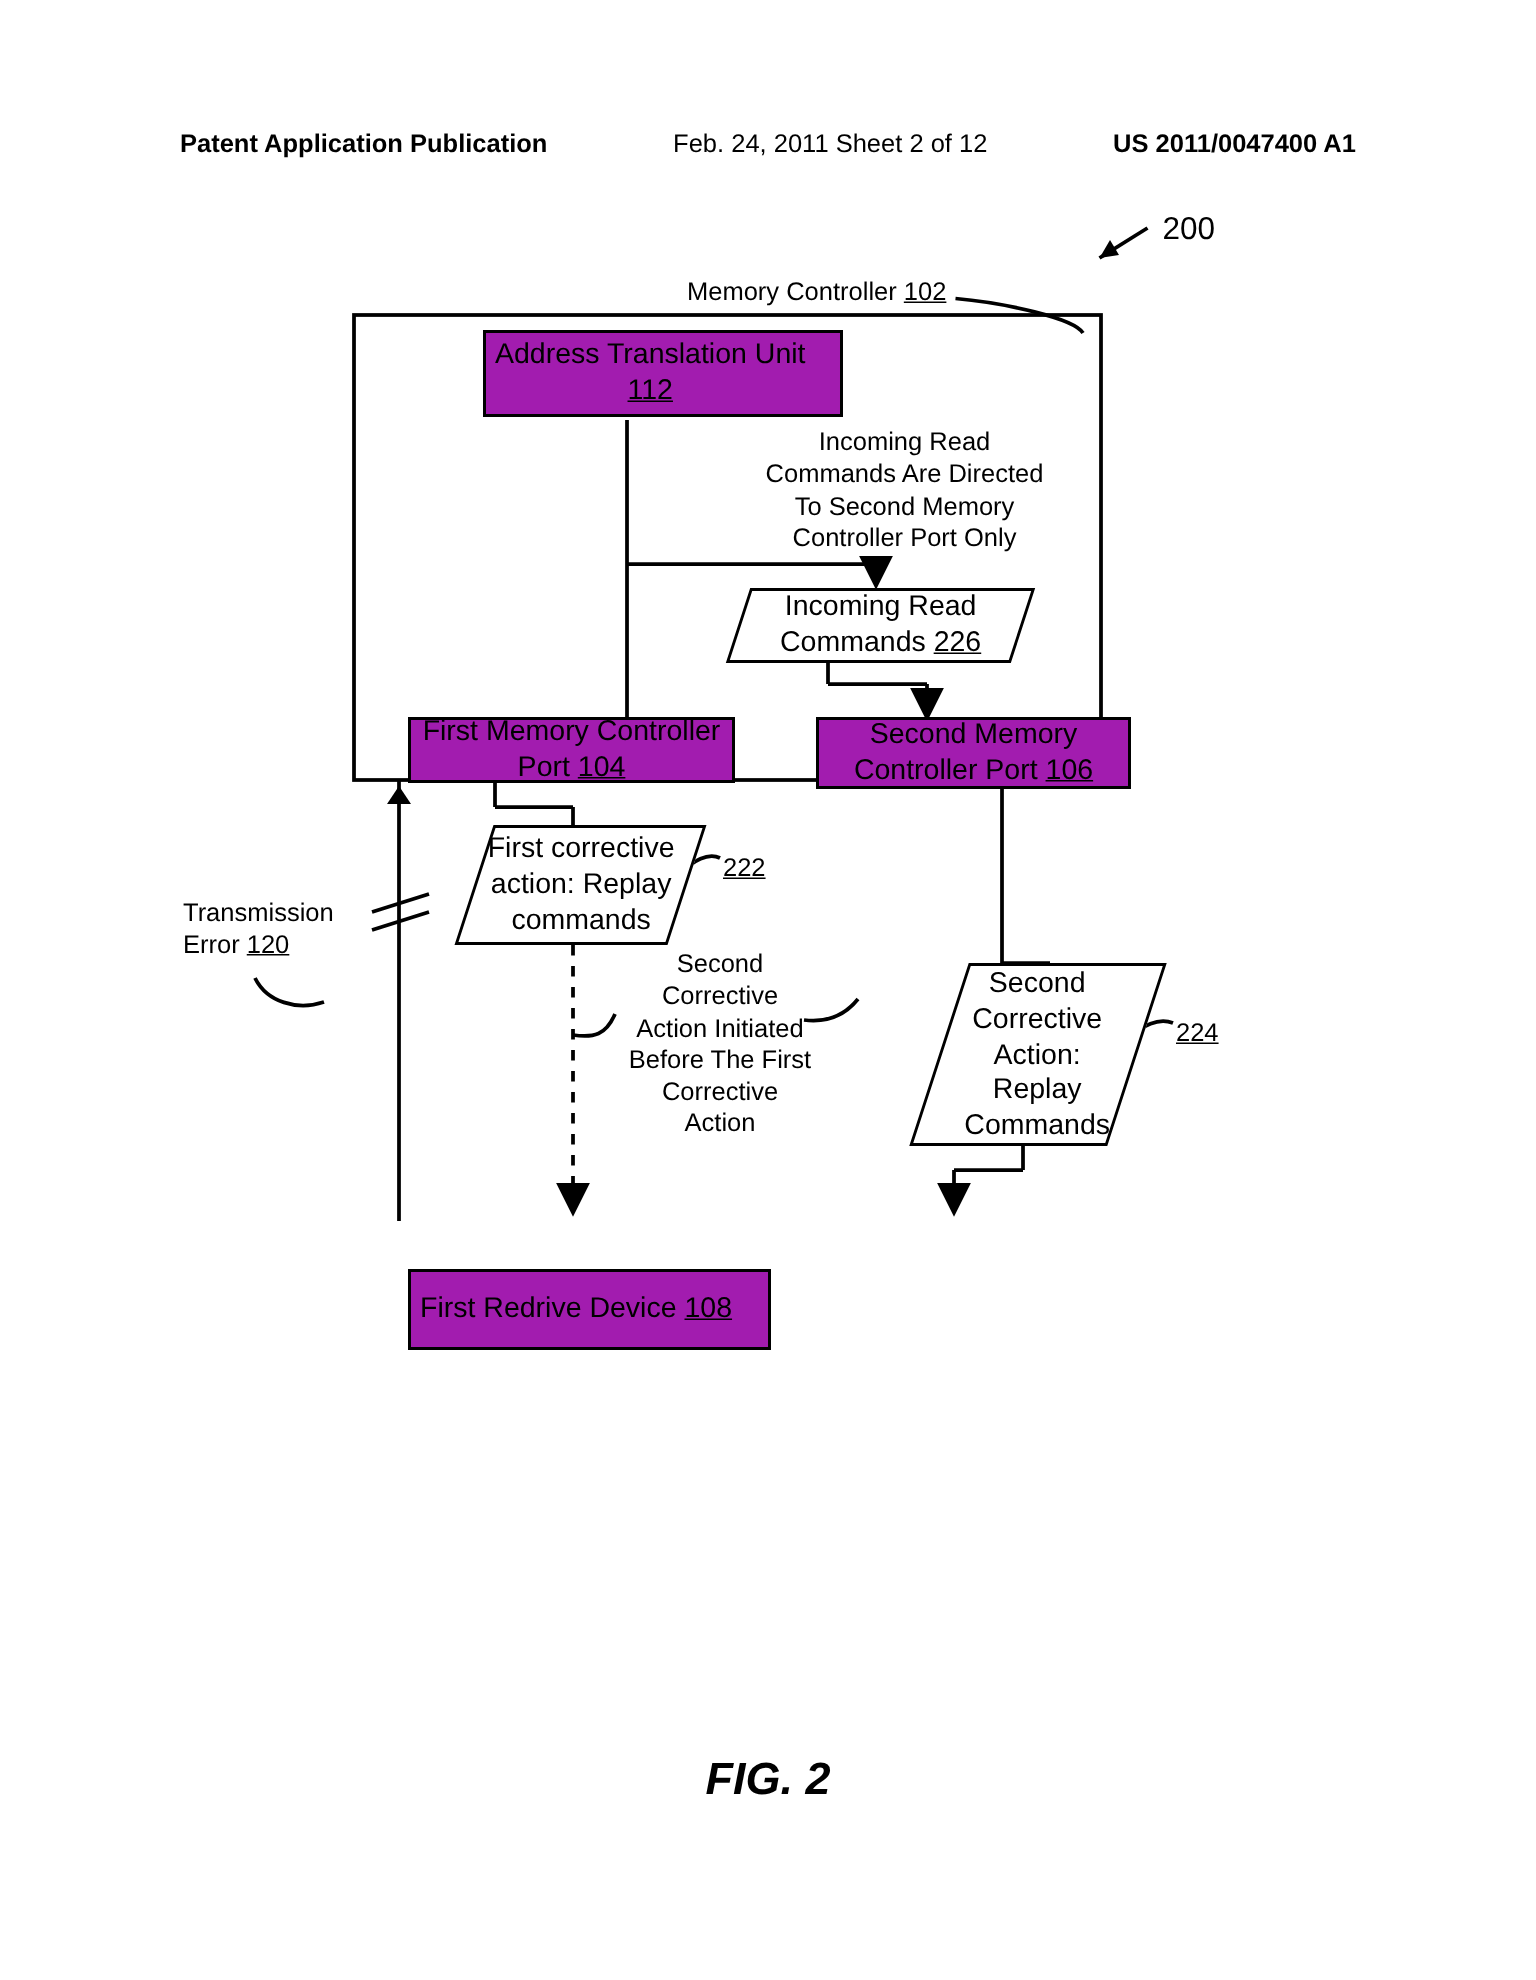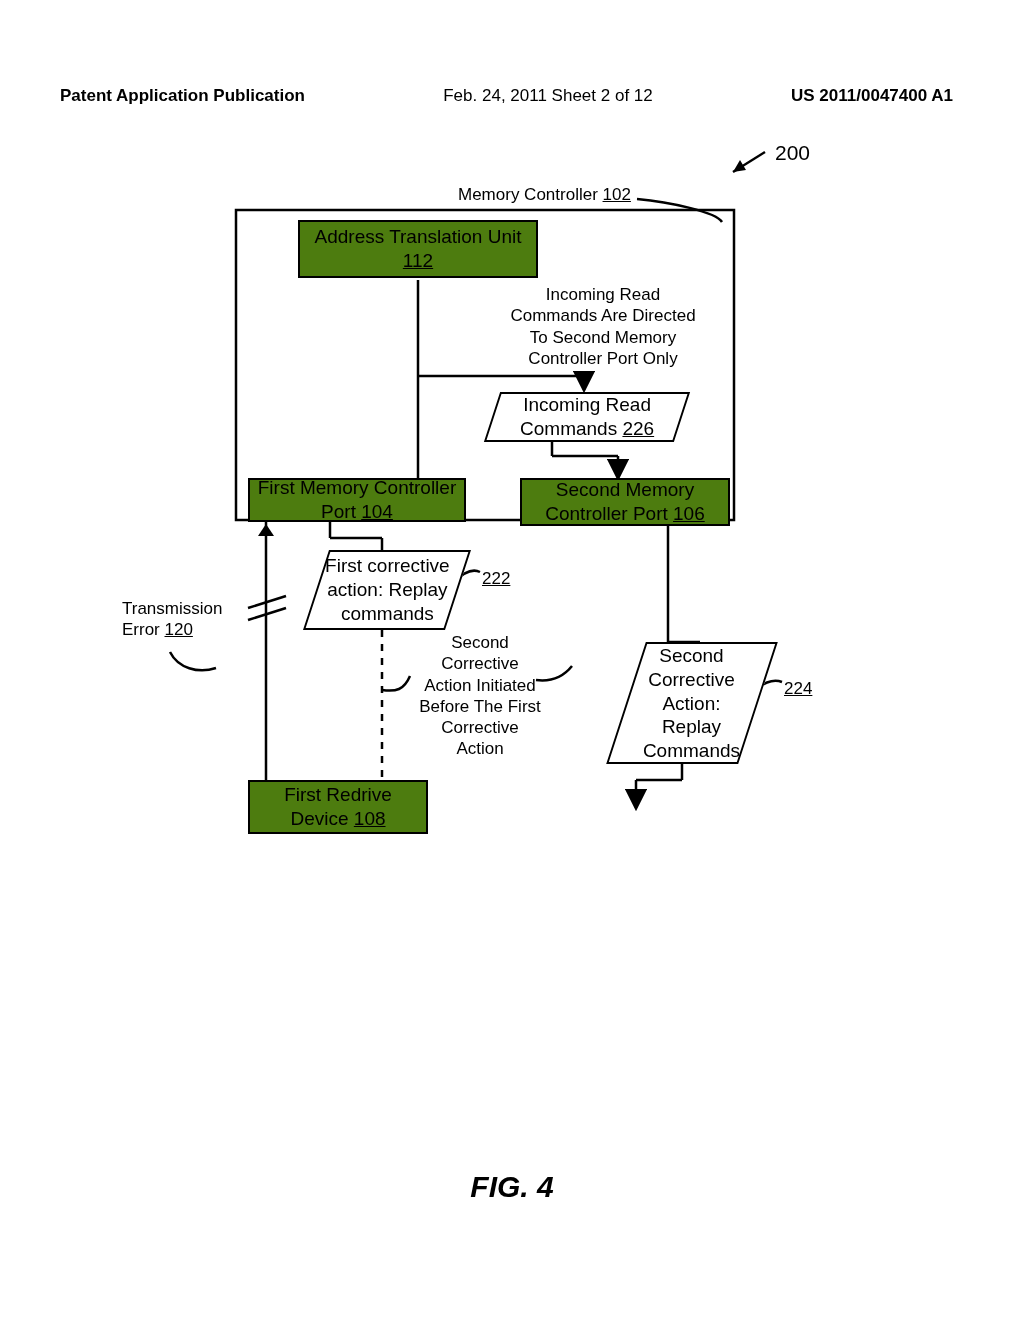--- a/index.html
+++ b/index.html
@@ -8,52 +8,53 @@
     height: 1320px;
     background: #fff;
     font-family: Arial, Helvetica, sans-serif;
     color: #000;
     position: relative;
   }
   .header {
     position: absolute;
     top: 86px;
     left: 0;
-    right: 11px;
+    right: 0;
     display: flex;
     justify-content: space-between;
-    padding: 0 60px;
+    padding: 0 120px;
     font-size: 17px;
   }
   .header .left { font-weight: bold; }
   .header .center { }
   .header .right { font-weight: bold; }
 
   .fig-area {
     position: absolute;
     left: 0;
     right: 0;
     top: 120px;
     bottom: 0;
   }
 
   .label { position: absolute; font-size: 17px; text-align: center; line-height: 1.25; }
   .underline { text-decoration: underline; }
 
   .box {
     position: absolute;
     border: 2.5px solid #000;
-    background: #4d7c0f;
+    background: #a21caf;
     display: flex;
     align-items: center;
-    justify-content: center;
+    justify-content: flex-start;
     text-align: center;
     font-size: 19px;
     line-height: 1.25;
     padding: 4px 6px;
+    margin-left: 24px;
   }
 
   .parallelogram {
     position: absolute;
     border: 2.5px solid #000;
     background: #fff;
     transform: skewX(-18deg);
     display: flex;
     align-items: center;
     justify-content: center;
@@ -207,23 +208,23 @@
 
   <div class="parallelogram" style="left:626px; top:522px; width:132px; height:122px;">
     <div style="white-space:pre-line;">Second
 Corrective
 Action:
 Replay
 Commands</div>
   </div>
   <div class="label underline" style="left:784px; top:558px;">224</div>
 
-  <div class="box" style="left:248px; top:660px; width:180px; height:54px;">
+  <div class="box" style="left:248px; top:726px; width:242px; height:54px;">
     <div>
       <span>First Redrive
 Device </span><span class="underline">108</span>
     </div>
   </div>
 
 
-  <div class="fig-caption" style="top:1050px;">FIG. 4</div>
+  <div class="fig-caption" style="top:1050px;">FIG. 2</div>
 
 </div>
 
 </body></html>

